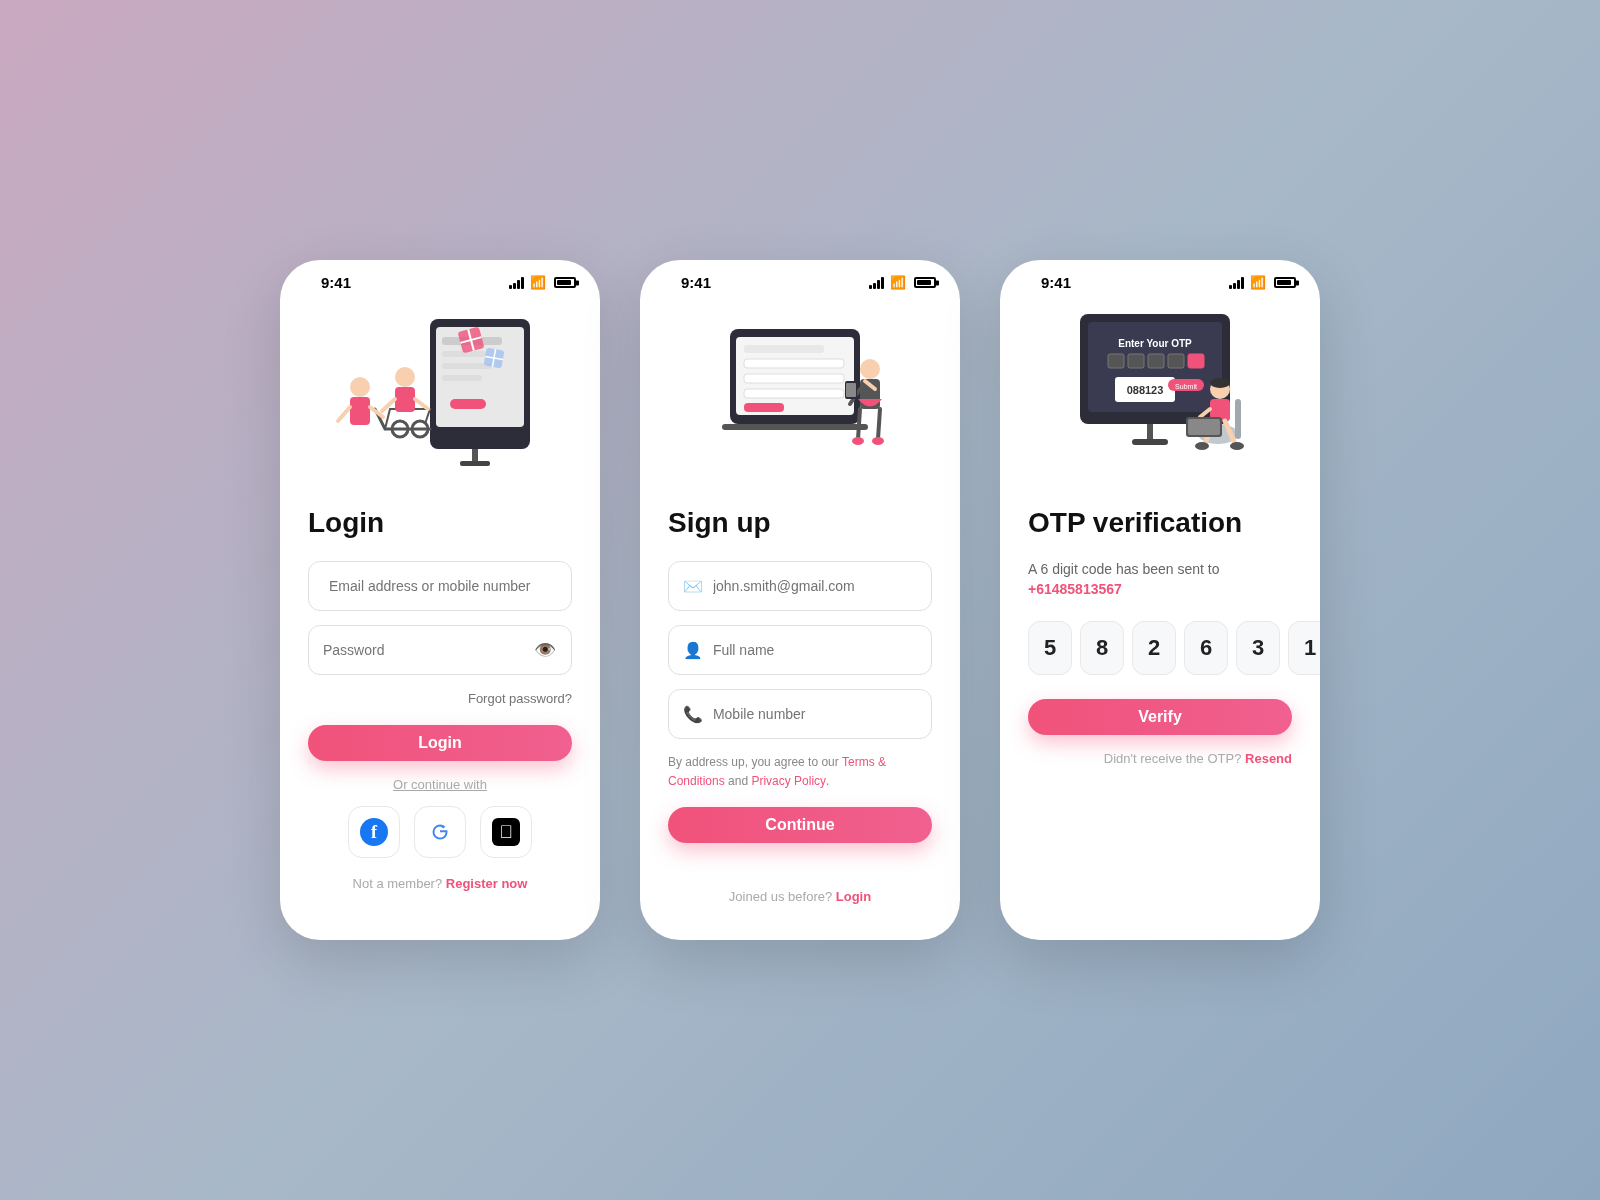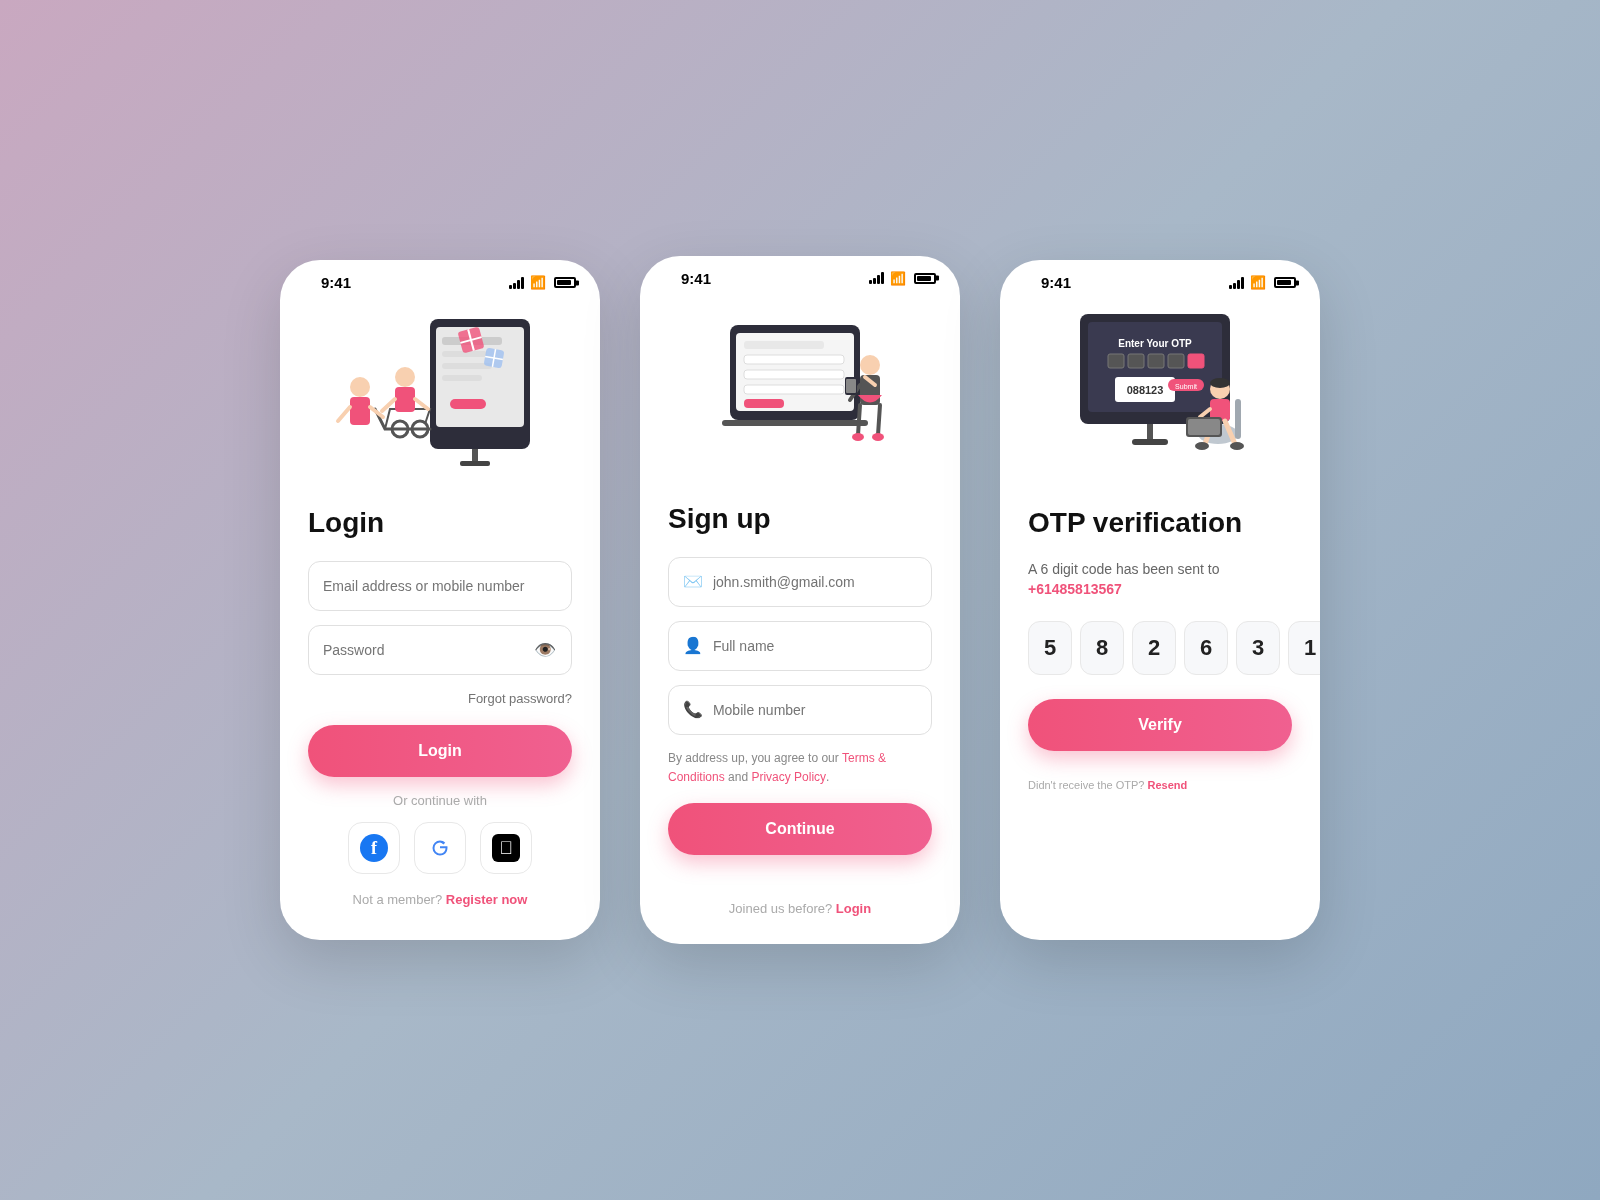--- a/index.html
+++ b/index.html
@@ -113,21 +113,21 @@
 
     .input-group {
       margin-bottom: 14px;
     }
 
     .input-field {
       width: 100%;
       height: 50px;
       border: 1.5px solid #e0e0e0;
       border-radius: 12px;
-      padding: 0 14px;
+      padding: 0 20px;
       font-size: 14px;
       color: #888;
       background: #fff;
       outline: none;
       display: flex;
       align-items: center;
       position: relative;
     }
 
     input.input-field {
@@ -175,37 +175,38 @@
 
     .forgot-password a {
       color: #737373;
       font-size: 13px;
       text-decoration: none;
       font-weight: 500;
     }
 
     .btn-primary {
       width: 100%;
-      height: 52px;
+      height: 36px;
       background: linear-gradient(90deg, #f0527a, #f06090);
       border: none;
       border-radius: 26px;
       color: #fff;
       font-size: 16px;
       font-weight: 700;
       cursor: pointer;
       margin-bottom: 16px;
       box-shadow: 0 8px 20px rgba(240,82,122,0.35);
     }
 
     .or-divider {
       text-align: center;
       font-size: 13px;
       color: #aaa;
       margin-bottom: 14px;
+      text-decoration: underline;
     }
 
     .social-buttons {
       display: flex;
       justify-content: center;
       gap: 14px;
       margin-bottom: 18px;
     }
 
     .social-btn {
@@ -287,24 +288,23 @@
       border-radius: 12px;
       text-align: center;
       font-size: 22px;
       font-weight: 700;
       color: #222;
       background: #f7f8fa;
       outline: none;
     }
 
     .resend-text {
-      text-align: left;
-      font-size: 11px;
+      text-align: right;
+      font-size: 13px;
       color: #aaa;
-      margin-top: 12px;
     }
 
     .resend-text a {
       color: #f0527a;
       text-decoration: none;
       font-weight: 600;
     }
 
     
     .fb-circle {

